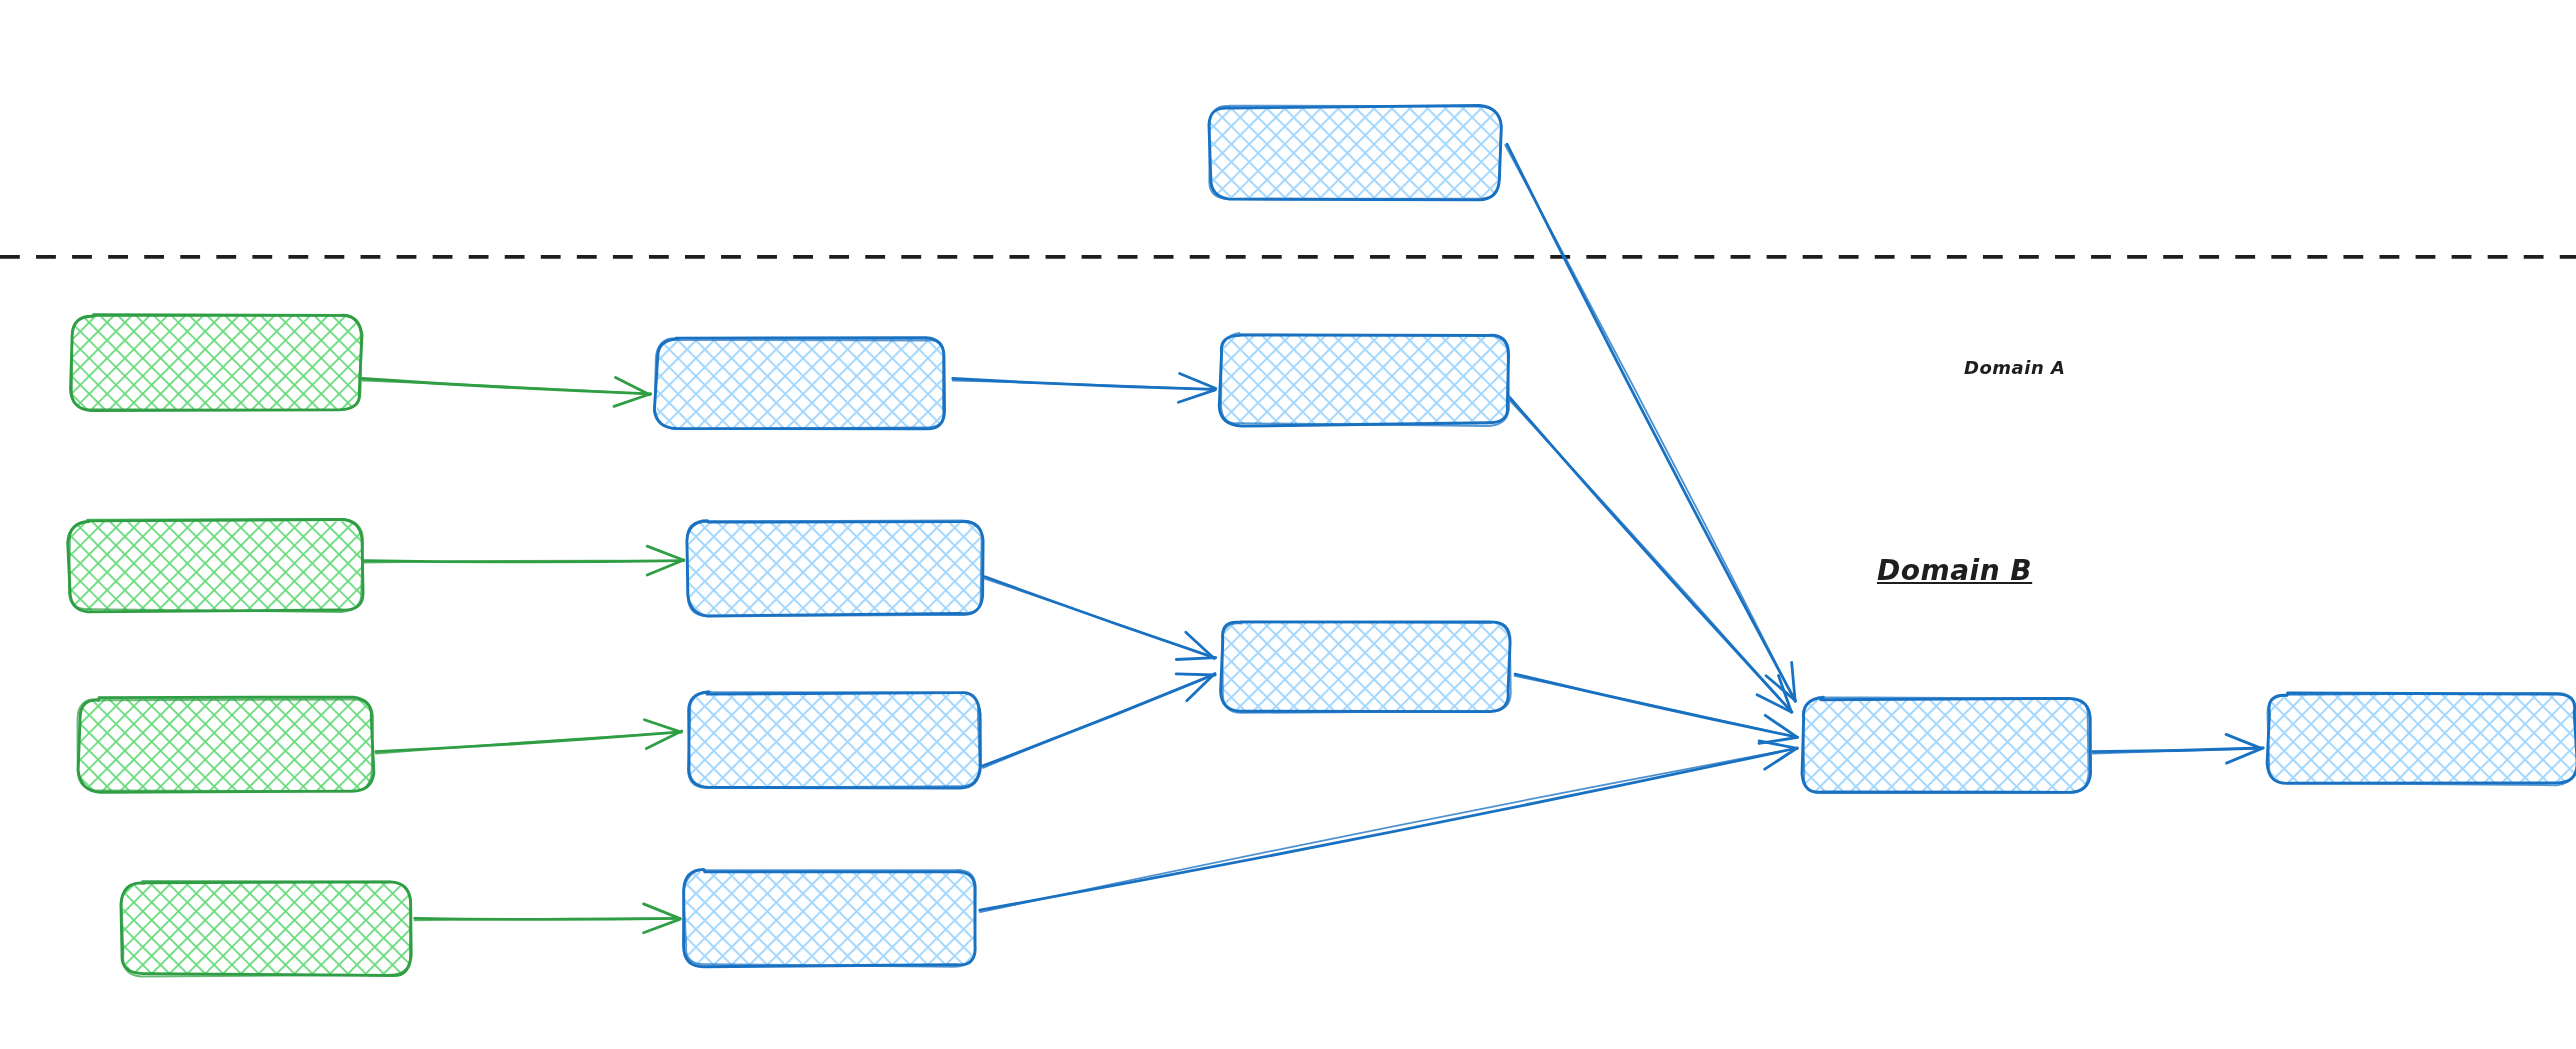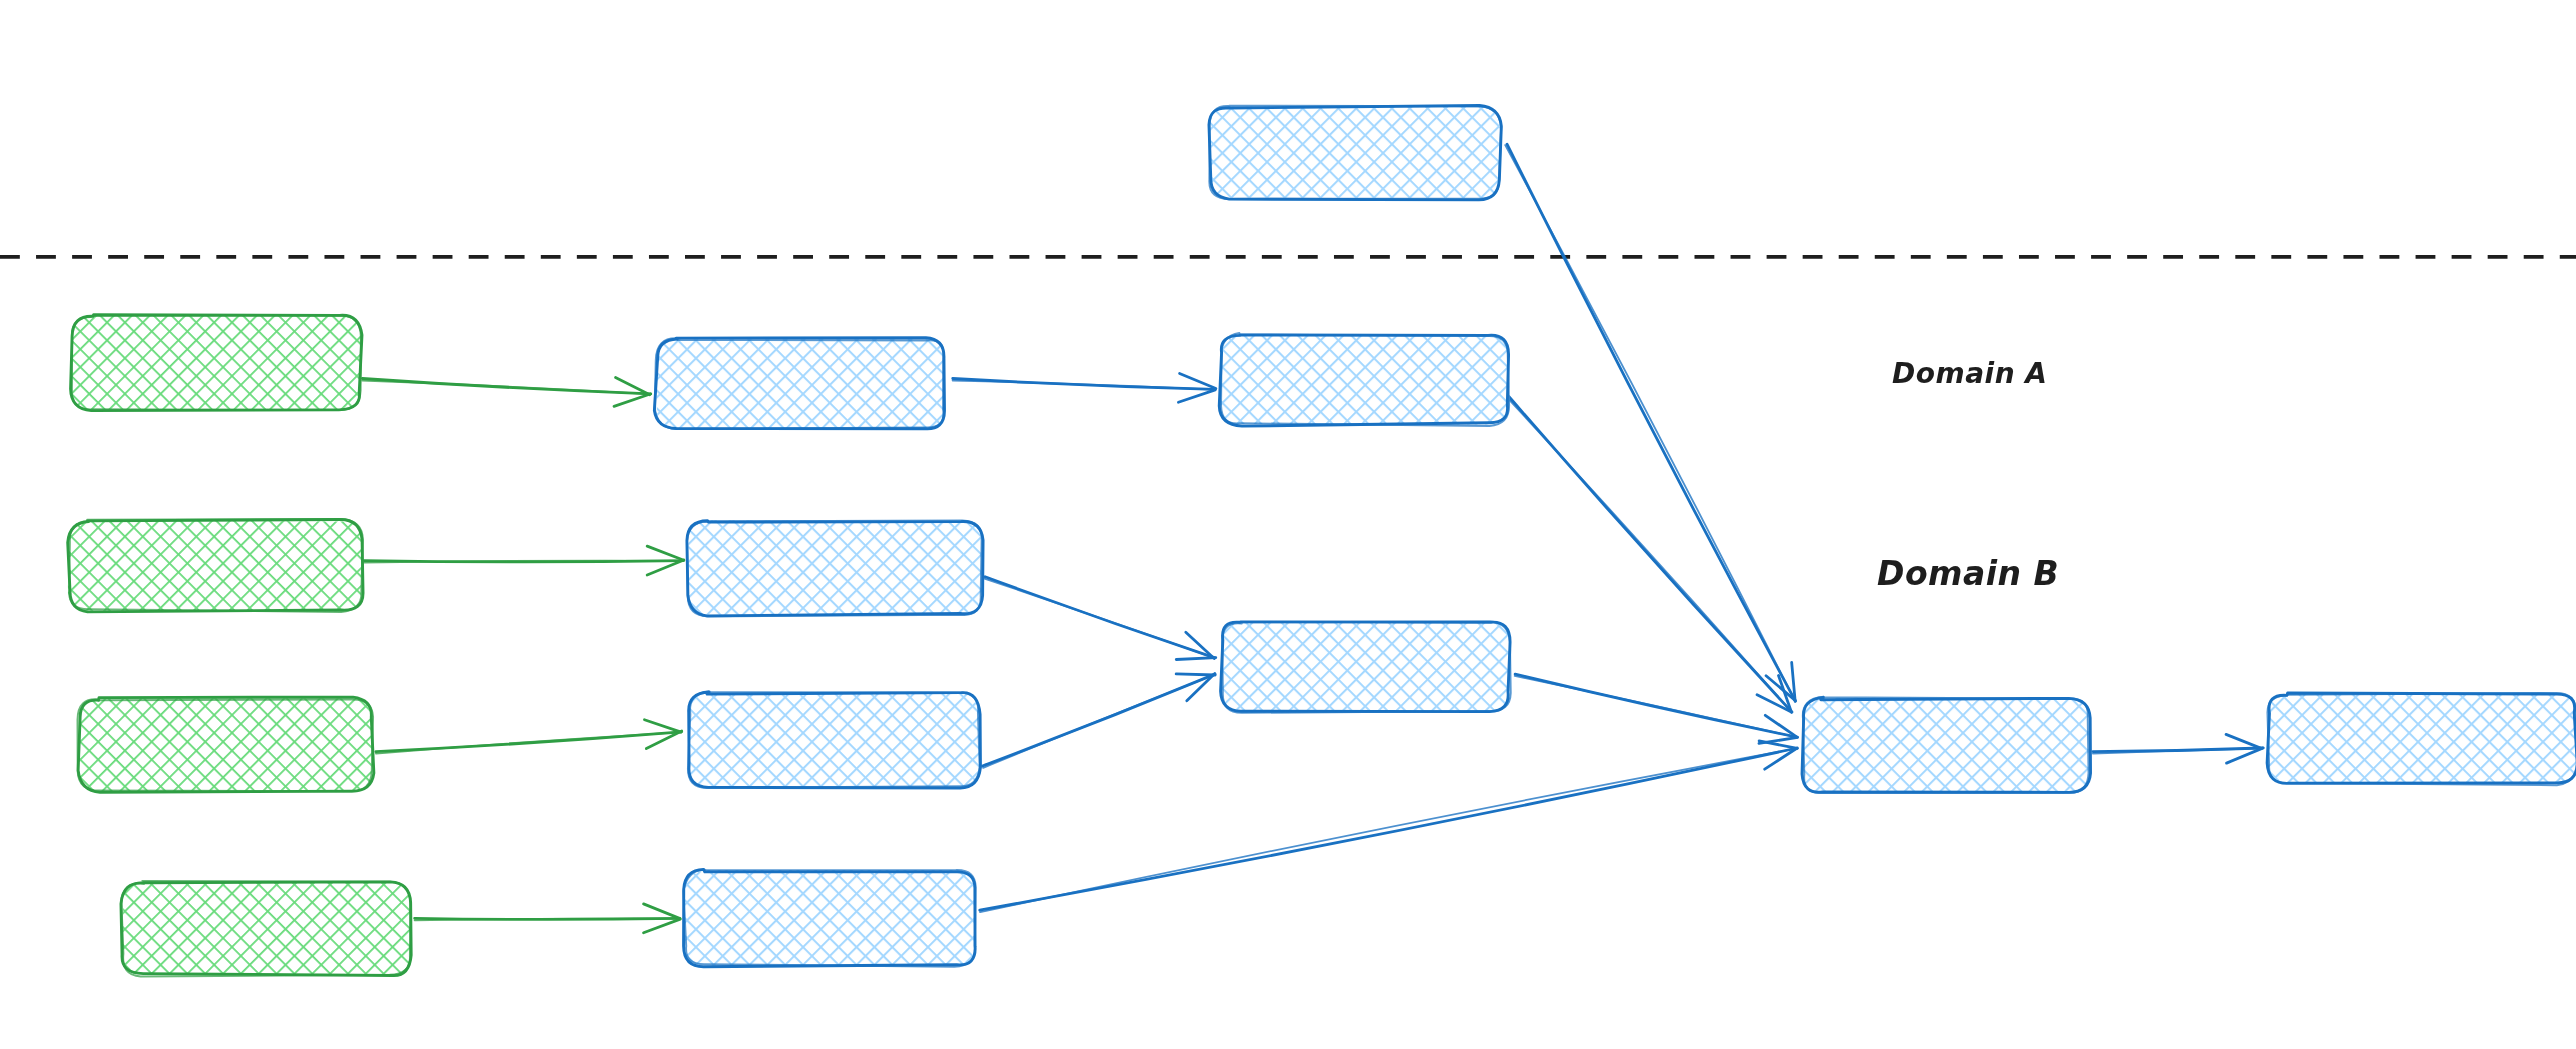--- a/index.html
+++ b/index.html
@@ -196,17 +196,17 @@
         </g>
         <g>
           <path d="M 2538.3 769.5 L 2836.7 770.4 Q 2858.3 770.8 2858.4 792.7 L 2858.0 848.5 Q 2857.6 869.2 2836.6 869.3 L 2537.9 869.4 Q 2515.9 870.4 2516.1 848.0 L 2516.4 792.4 Q 2516.0 769.8 2537.5 770.5 Z" fill="url(#hatch-blue)" stroke="none"></path>
           <path d="M 2538.1 768.9 L 2834.7 770.2 Q 2859.9 769.2 2856.0 791.1 L 2859.4 847.4 Q 2859.0 869.5 2835.8 868.7 L 2539.9 869.1 Q 2516.4 870.9 2515.3 846.5 L 2517.9 791.7 Q 2514.4 769.8 2537.3 771.6 Z" fill="none" stroke="#1971c2" stroke-width="3.2" stroke-linecap="round" stroke-linejoin="round" opacity="1"></path>
           <path d="M 2538.0 771.0 L 2834.8 768.9 Q 2859.6 768.5 2858.0 792.3 L 2859.2 847.1 Q 2857.2 868.8 2836.8 871.3 L 2538.0 868.8 Q 2516.2 869.2 2517.5 848.9 L 2515.7 791.1 Q 2515.3 772.0 2538.0 771.6 Z" fill="none" stroke="#1971c2" stroke-width="2.2" stroke-linecap="round" stroke-linejoin="round" opacity="0.72"></path>
         </g>
       </g>
   </svg>
 
   <div id="labels-layer">
-      <div class="domain-label" style="left: 1892px; top: 357px; font-size: 28px; color: rgb(30, 30, 30);">Domain A</div>
-      <div class="domain-label" style="left: 1877px; top: 554px; font-size: 33px; color: rgb(30, 30, 30);">Domain B</div>
+      <div class="domain-label" style="left: 1964px; top: 357px; font-size: 18px; color: rgb(30, 30, 30);">Domain A</div>
+      <div class="domain-label" style="left: 1877px; top: 554px; font-size: 28px; color: rgb(30, 30, 30); text-decoration: underline;">Domain B</div>
     </div>
 </div>
 
 
 </body></html>

